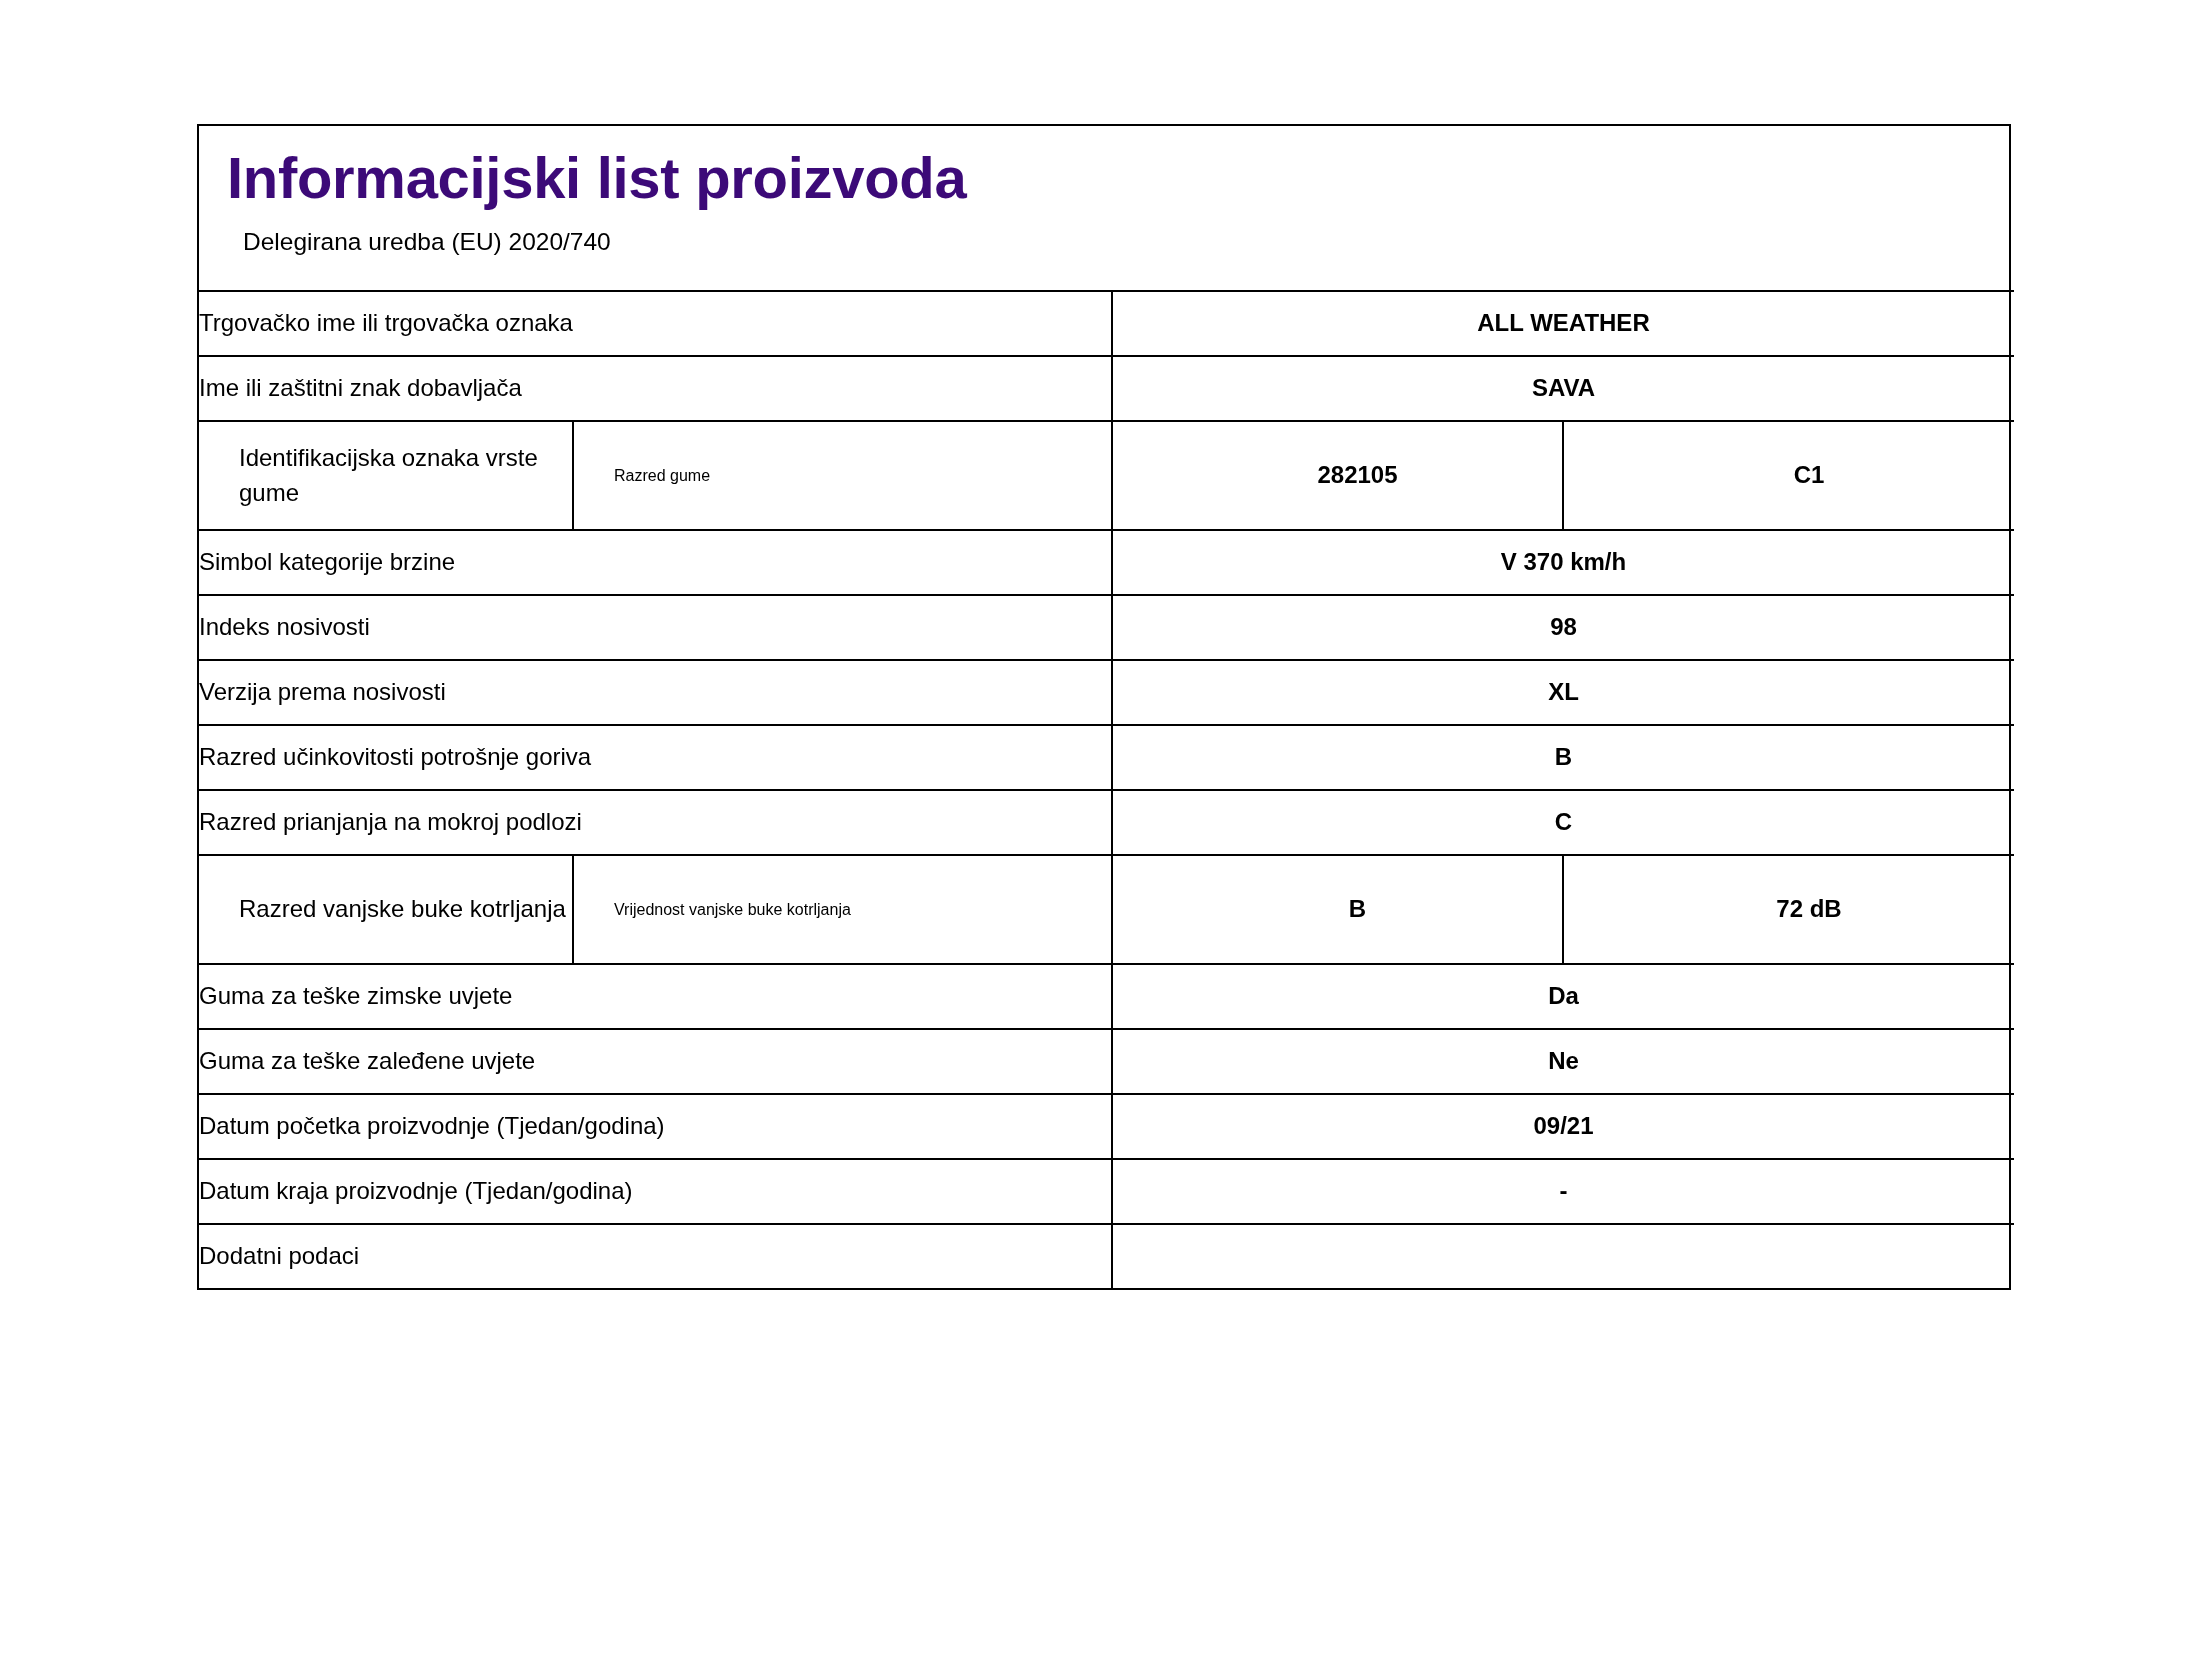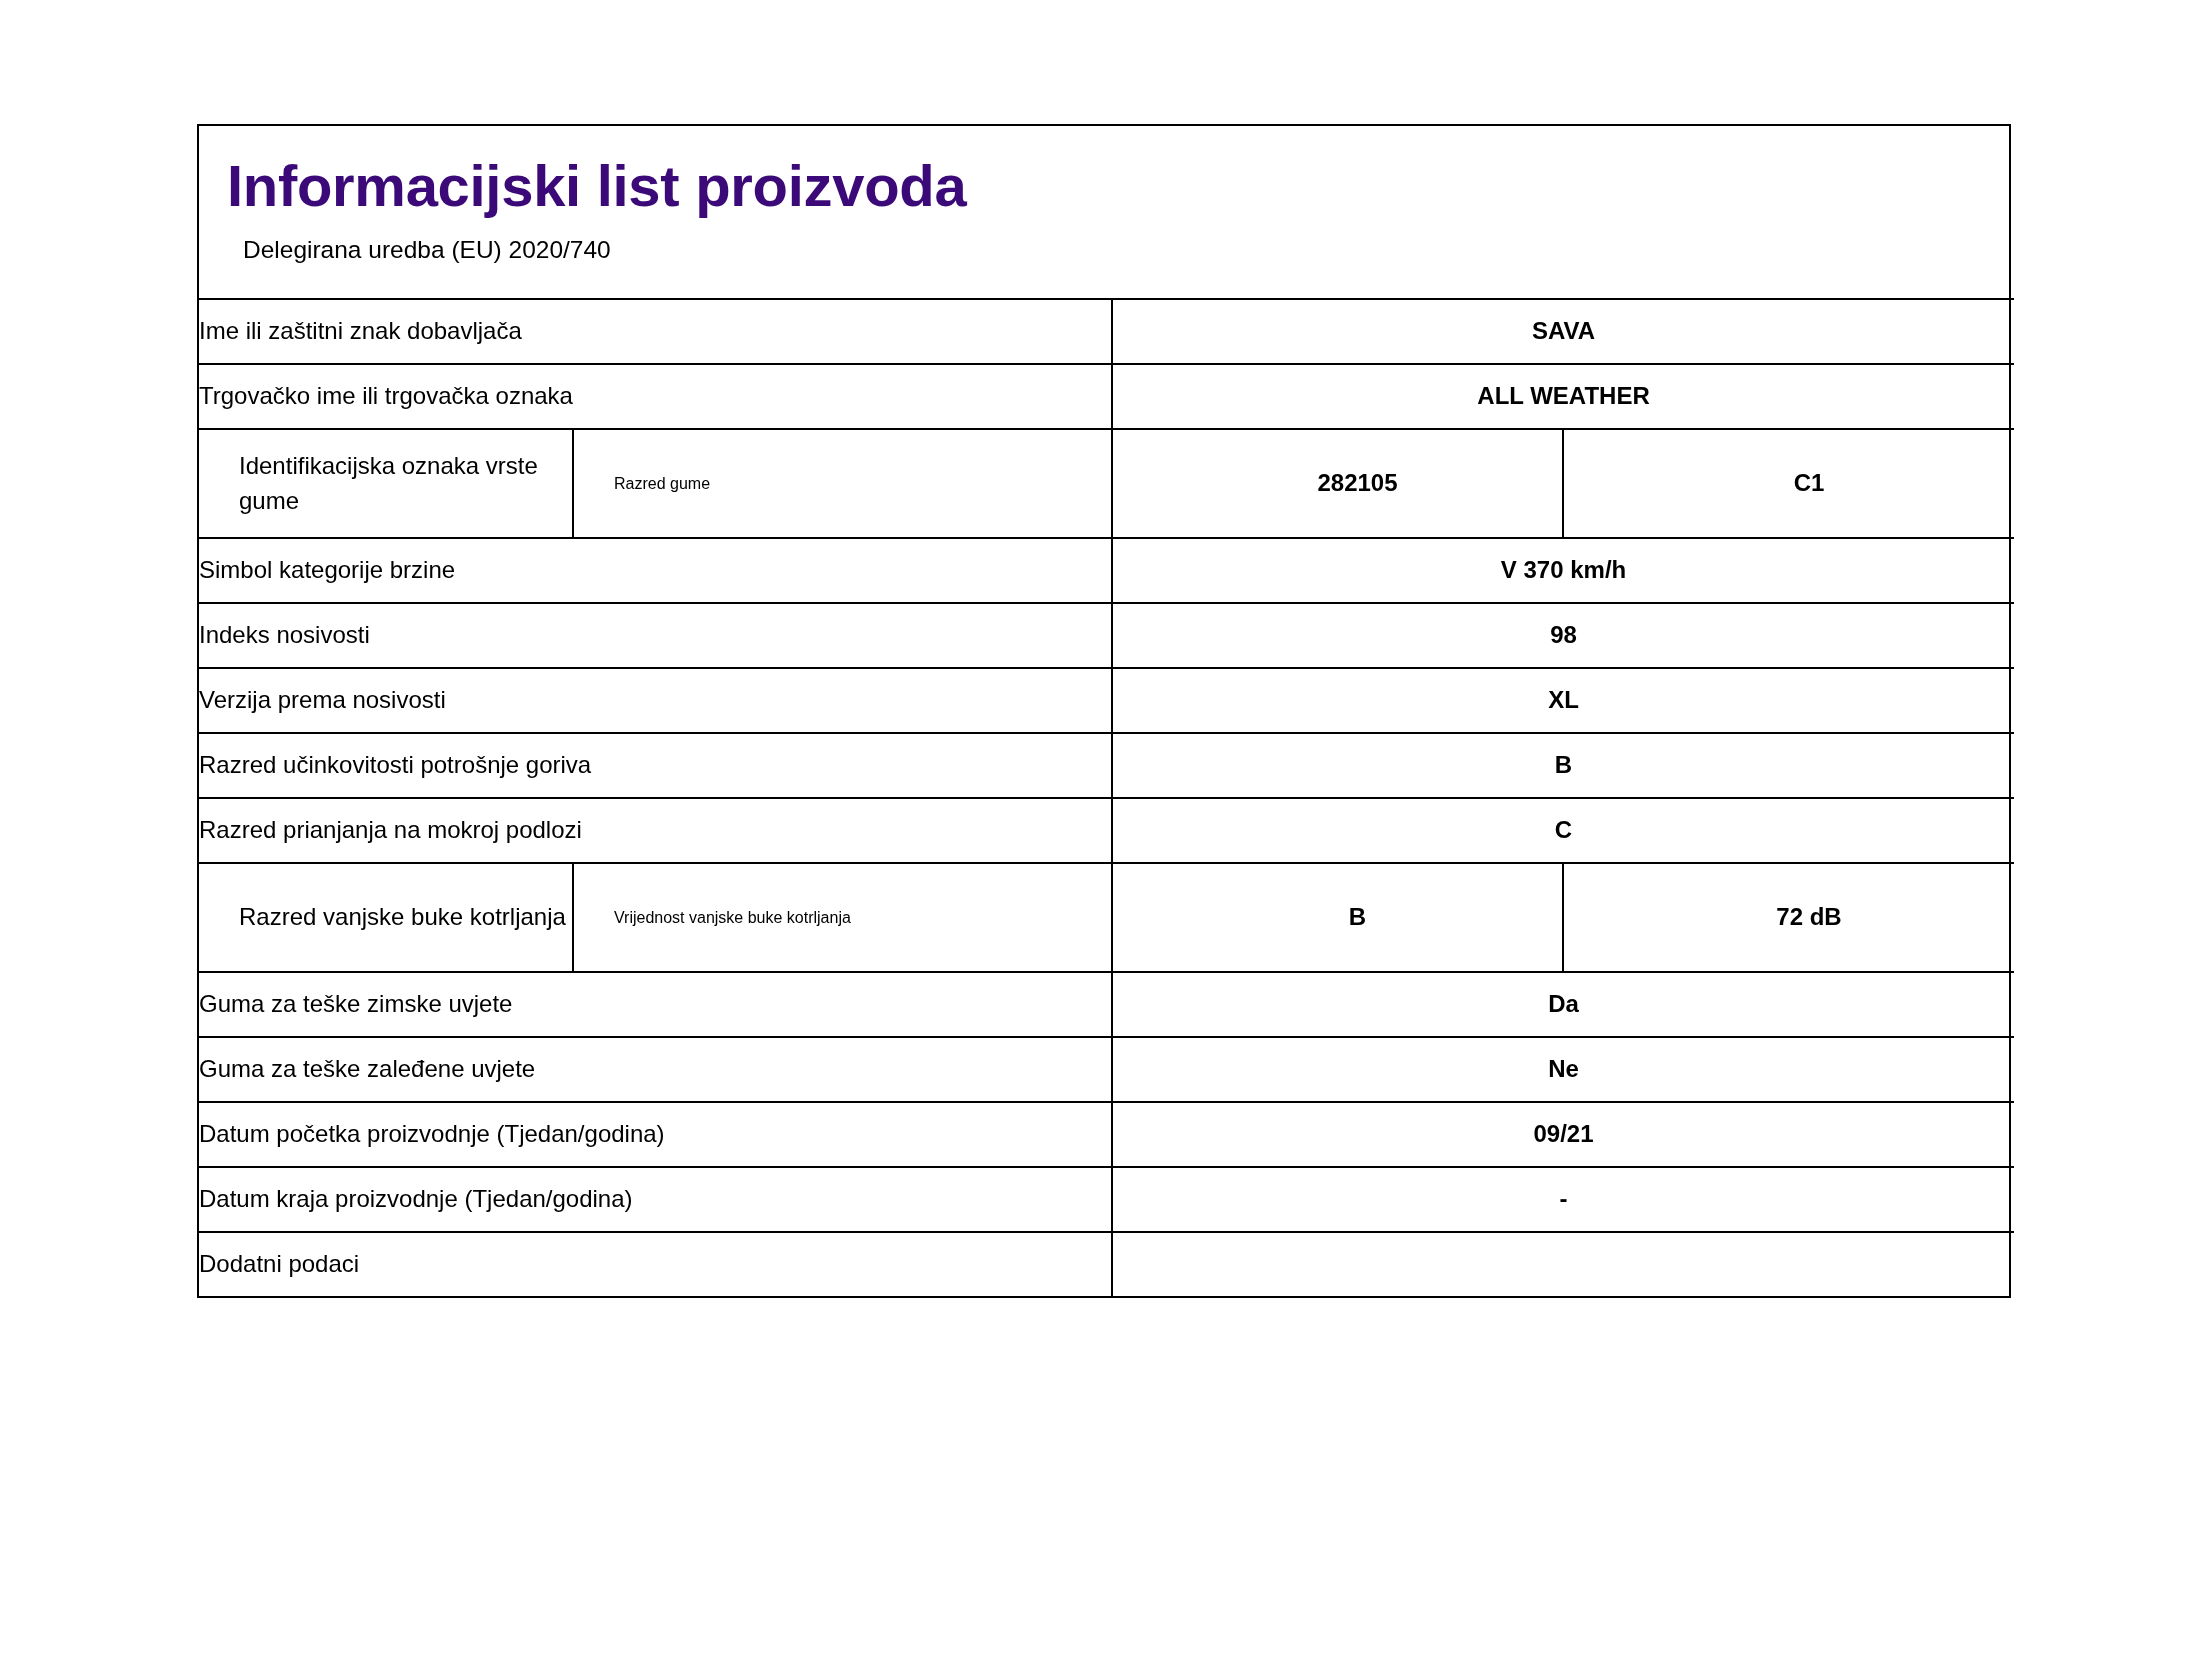--- a/index.html
+++ b/index.html
@@ -20,21 +20,21 @@
     left: 197px;
     top: 124px;
     width: 1814px;
     border: 2.7px solid #000000;
     box-sizing: border-box;
     background: #ffffff;
   }
 
   
   .header {
-    padding: 28px 0 18px 28px;
+    padding: 20px 0 18px 28px;
   }
   .doc-title {
     color: #3c0a78;
     font-size: 58px;
     font-weight: bold;
     line-height: 1.12;
     letter-spacing: -0.3px;
     margin: 0 0 5.3px 0;
     white-space: nowrap;
   }
@@ -109,27 +109,27 @@
   <table class="spec">
     <colgroup>
       <col style="width:374px">
       <col style="width:539px">
       <col style="width:451px">
       <col style="width:451px">
     </colgroup>
     <tbody>
 
       <tr class="normal">
-        <td class="label" colspan="2">Ime ili zaštitni znak dobavljača</td>
-        <td class="value" colspan="2">SAVA</td>
+        <td class="label" colspan="2">Trgovačko ime ili trgovačka oznaka</td>
+        <td class="value" colspan="2">ALL WEATHER</td>
       </tr>
 
       <tr class="normal">
-        <td class="label" colspan="2">Trgovačko ime ili trgovačka oznaka</td>
-        <td class="value" colspan="2">ALL WEATHER</td>
+        <td class="label" colspan="2">Ime ili zaštitni znak dobavljača</td>
+        <td class="value" colspan="2">SAVA</td>
       </tr>
 
       <tr class="tall">
         <td class="label">Identifikacijska oznaka vrste gume</td>
         <td class="sublabel">Razred gume</td>
         <td class="value">282105</td>
         <td class="value">C1</td>
       </tr>
 
 

